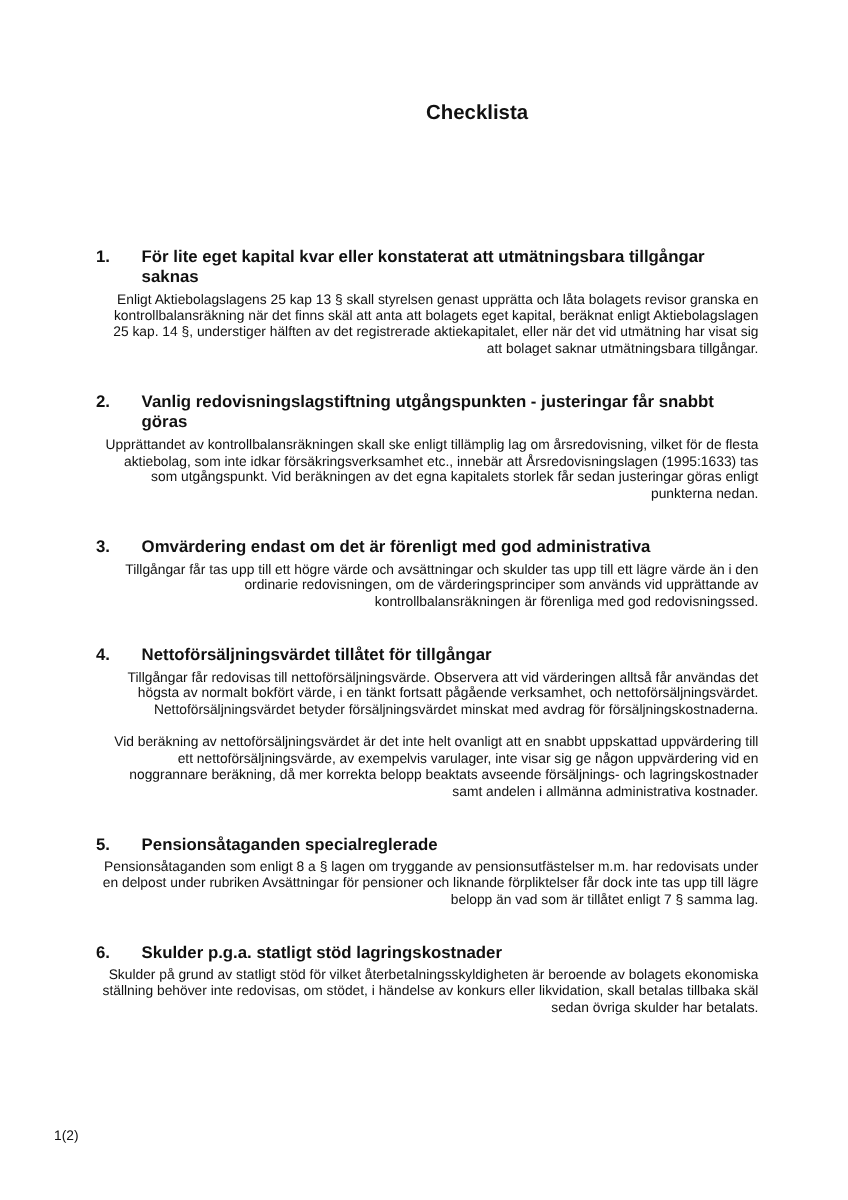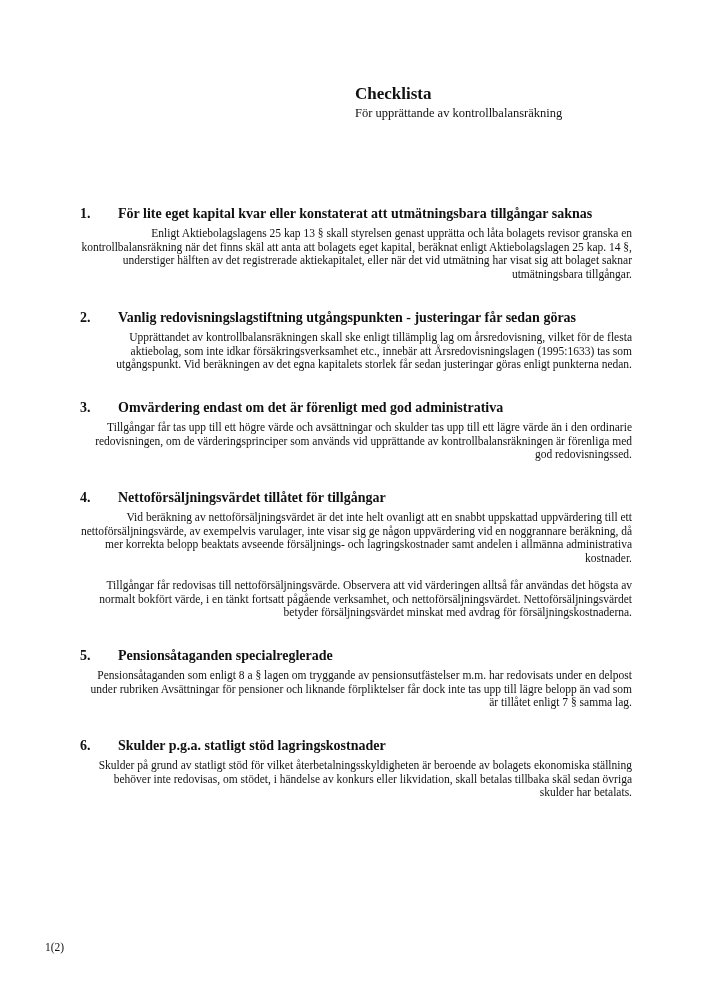--- a/index.html
+++ b/index.html
@@ -5,21 +5,21 @@
   html, body {
     margin: 0;
     padding: 0;
     background: #ffffff;
   }
   .page {
     position: relative;
     width: 707px;
     height: 1000px;
     background: #ffffff;
-    font-family: Liberation Serif, serif;
+    font-family: Liberation Sans, sans-serif;
     color: #111111;
     overflow: hidden;
   }
   .title-block {
     position: absolute;
     left: 355px;
     top: 84px;
   }
   .doc-title {
     margin: 0;
@@ -75,56 +75,55 @@
     padding-left: 45px;
   }
 </style>
 </head>
 <body>
 
 <div class="page">
 
   <header class="title-block">
     <h1 class="doc-title">Checklista</h1>
-    <div class="doc-subtitle">För upprättande av kontrollbalansräkning</div>
   </header>
 
   <main class="content">
 
     <section class="sec">
       <div class="sec-heading">
         <span class="sec-num">1.</span>
         <span class="sec-title">För lite eget kapital kvar eller konstaterat att utmätningsbara tillgångar saknas</span>
       </div>
       <p class="sec-para">Enligt Aktiebolagslagens 25 kap 13 § skall styrelsen genast upprätta och låta bolagets revisor granska en kontrollbalansräkning när det finns skäl att anta att bolagets eget kapital, beräknat enligt Aktiebolagslagen 25 kap. 14 §, understiger hälften av det registrerade aktiekapitalet, eller när det vid utmätning har visat sig att bolaget saknar utmätningsbara tillgångar.</p>
     </section>
 
     <section class="sec">
       <div class="sec-heading">
         <span class="sec-num">2.</span>
-        <span class="sec-title">Vanlig redovisningslagstiftning utgångspunkten - justeringar får sedan göras</span>
+        <span class="sec-title">Vanlig redovisningslagstiftning utgångspunkten - justeringar får snabbt göras</span>
       </div>
       <p class="sec-para">Upprättandet av kontrollbalansräkningen skall ske enligt tillämplig lag om årsredovisning, vilket för de flesta aktiebolag, som inte idkar försäkringsverksamhet etc., innebär att Årsredovisningslagen (1995:1633) tas som utgångspunkt. Vid beräkningen av det egna kapitalets storlek får sedan justeringar göras enligt punkterna nedan.</p>
     </section>
 
     <section class="sec">
       <div class="sec-heading">
         <span class="sec-num">3.</span>
         <span class="sec-title">Omvärdering endast om det är förenligt med god administrativa</span>
       </div>
       <p class="sec-para">Tillgångar får tas upp till ett högre värde och avsättningar och skulder tas upp till ett lägre värde än i den ordinarie redovisningen, om de värderingsprinciper som används vid upprättande av kontrollbalansräkningen är förenliga med god redovisningssed.</p>
     </section>
 
     <section class="sec">
       <div class="sec-heading">
         <span class="sec-num">4.</span>
         <span class="sec-title">Nettoförsäljningsvärdet tillåtet för tillgångar</span>
       </div>
+      <p class="sec-para">Tillgångar får redovisas till nettoförsäljningsvärde. Observera att vid värderingen alltså får användas det högsta av normalt bokfört värde, i en tänkt fortsatt pågående verksamhet, och nettoförsäljningsvärdet. Nettoförsäljningsvärdet betyder försäljningsvärdet minskat med avdrag för försäljningskostnaderna.</p>
       <p class="sec-para">Vid beräkning av nettoförsäljningsvärdet är det inte helt ovanligt att en snabbt uppskattad uppvärdering till ett nettoförsäljningsvärde, av exempelvis varulager, inte visar sig ge någon uppvärdering vid en noggrannare beräkning, då mer korrekta belopp beaktats avseende försäljnings- och lagringskostnader samt andelen i allmänna administrativa kostnader.</p>
-      <p class="sec-para">Tillgångar får redovisas till nettoförsäljningsvärde. Observera att vid värderingen alltså får användas det högsta av normalt bokfört värde, i en tänkt fortsatt pågående verksamhet, och nettoförsäljningsvärdet. Nettoförsäljningsvärdet betyder försäljningsvärdet minskat med avdrag för försäljningskostnaderna.</p>
     </section>
 
     <section class="sec">
       <div class="sec-heading">
         <span class="sec-num">5.</span>
         <span class="sec-title">Pensionsåtaganden specialreglerade</span>
       </div>
       <p class="sec-para">Pensionsåtaganden som enligt 8 a § lagen om tryggande av pensionsutfästelser m.m. har redovisats under en delpost under rubriken Avsättningar för pensioner och liknande förpliktelser får dock inte tas upp till lägre belopp än vad som är tillåtet enligt 7 § samma lag.</p>
     </section>
 

